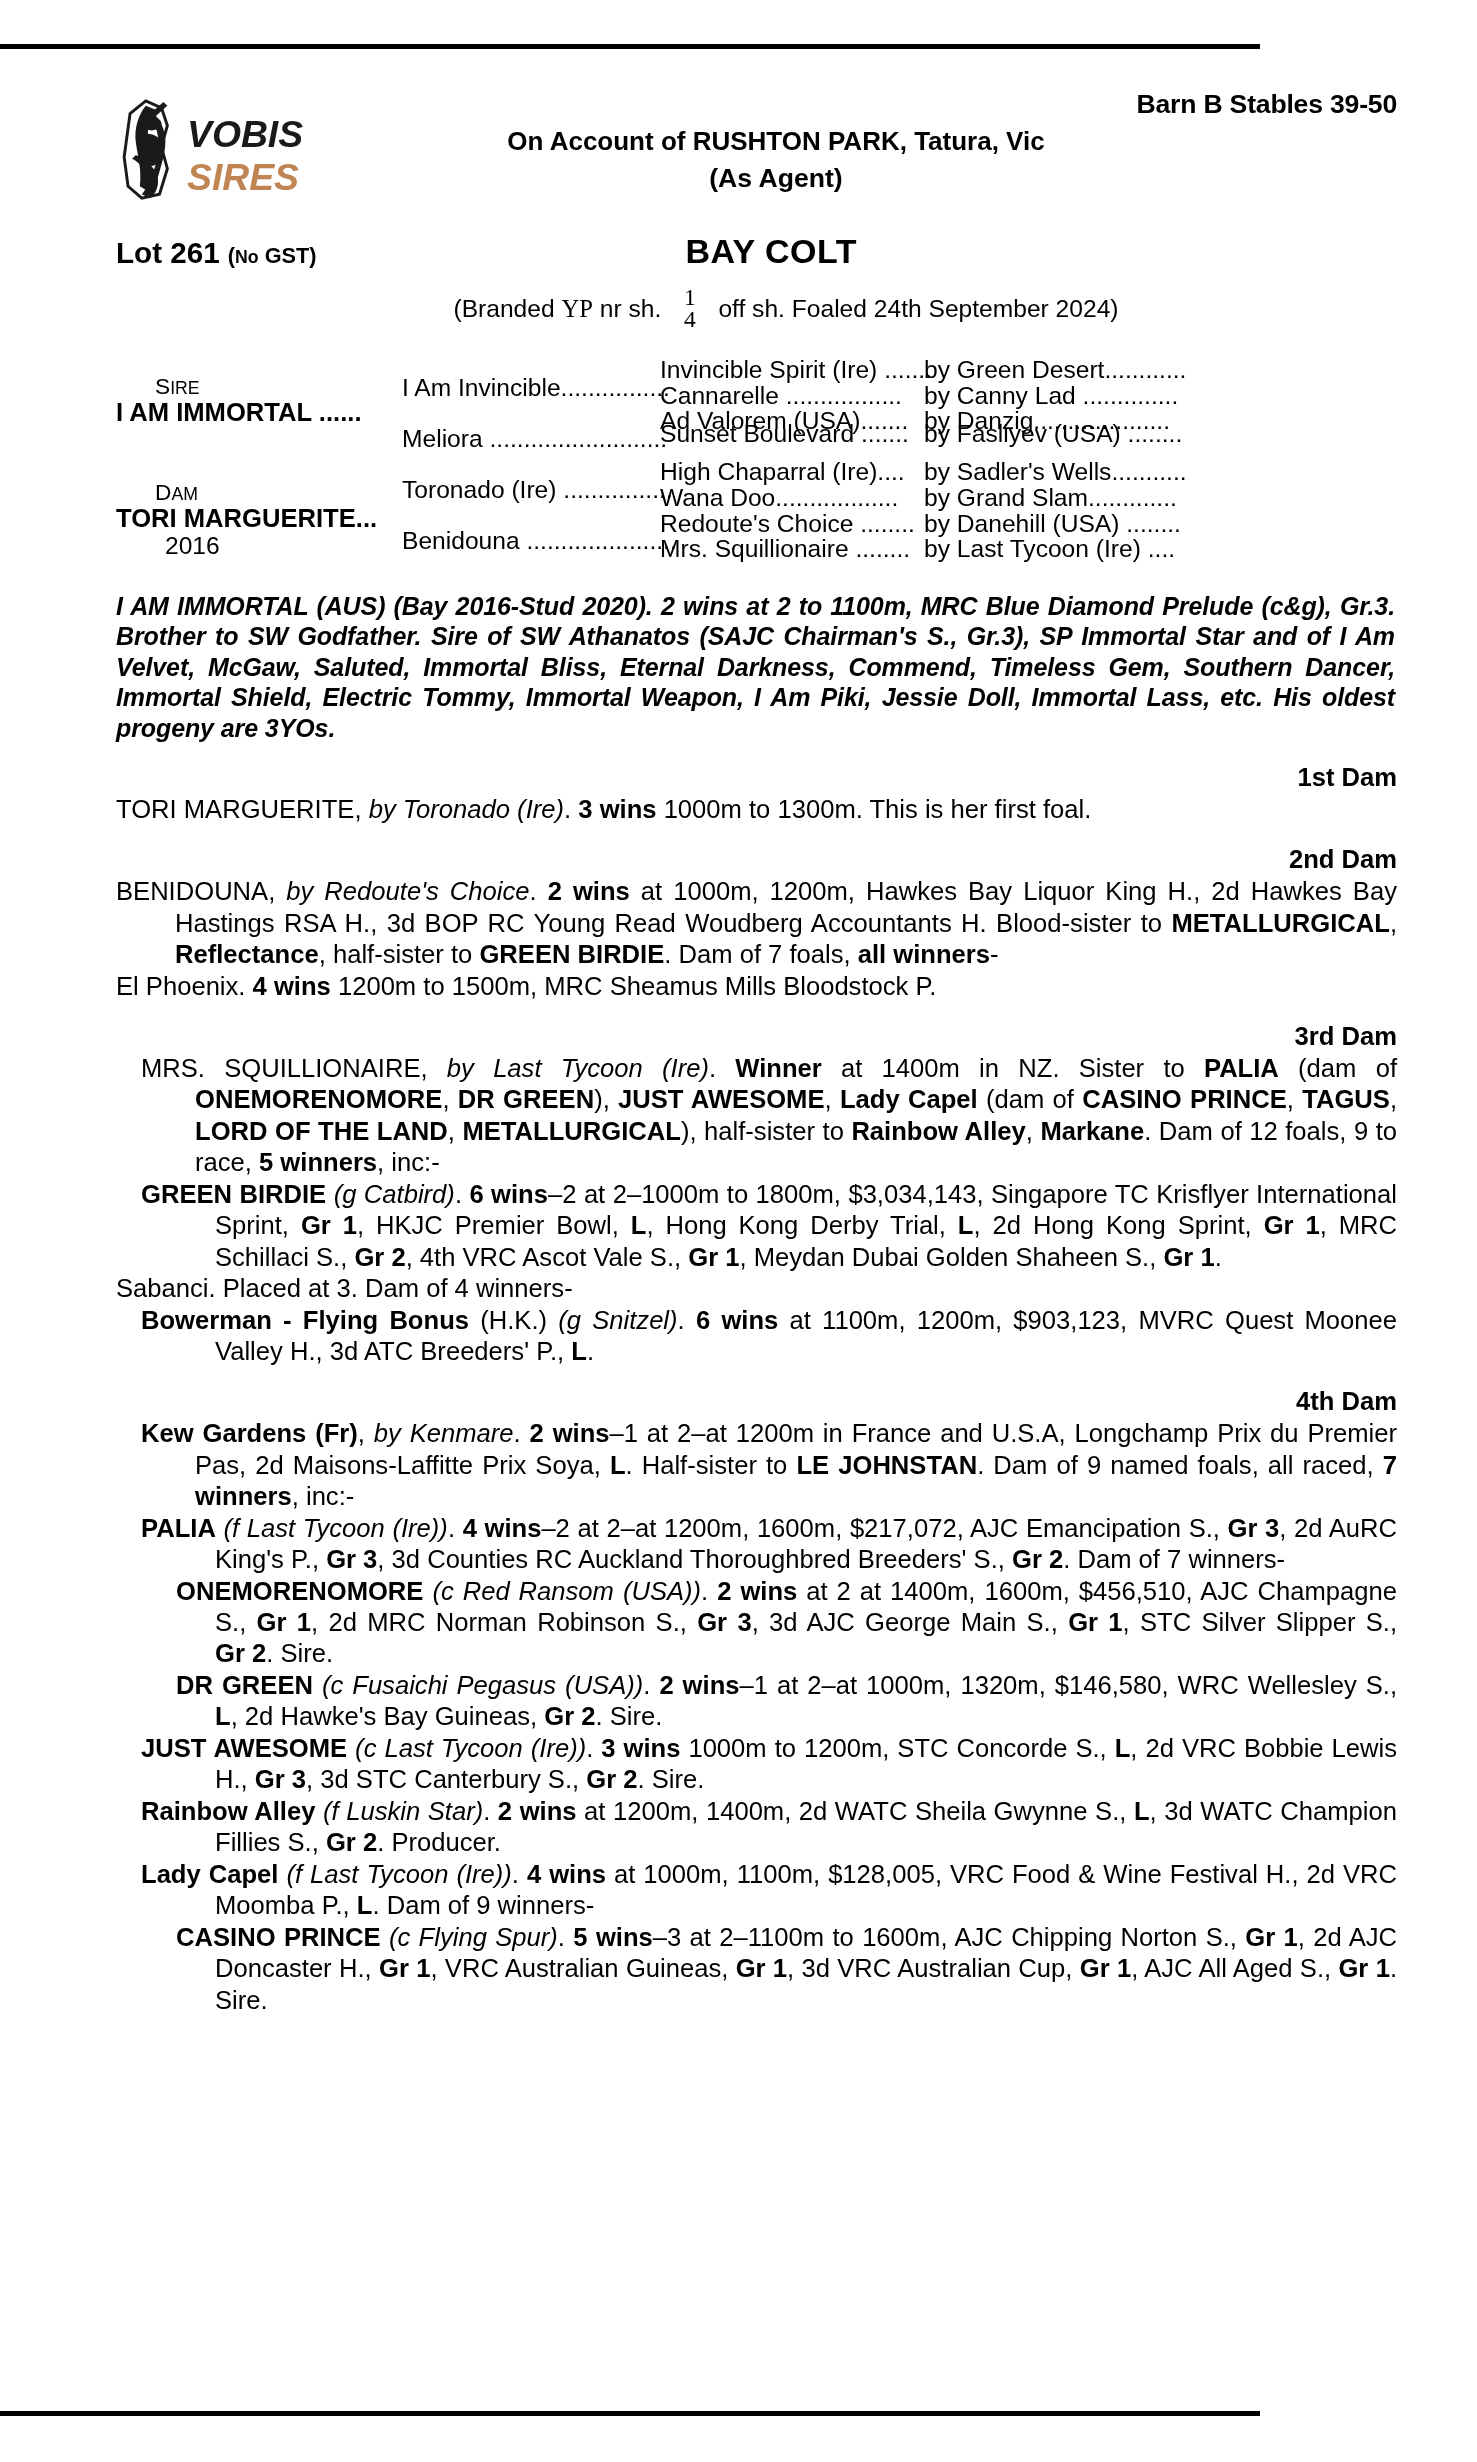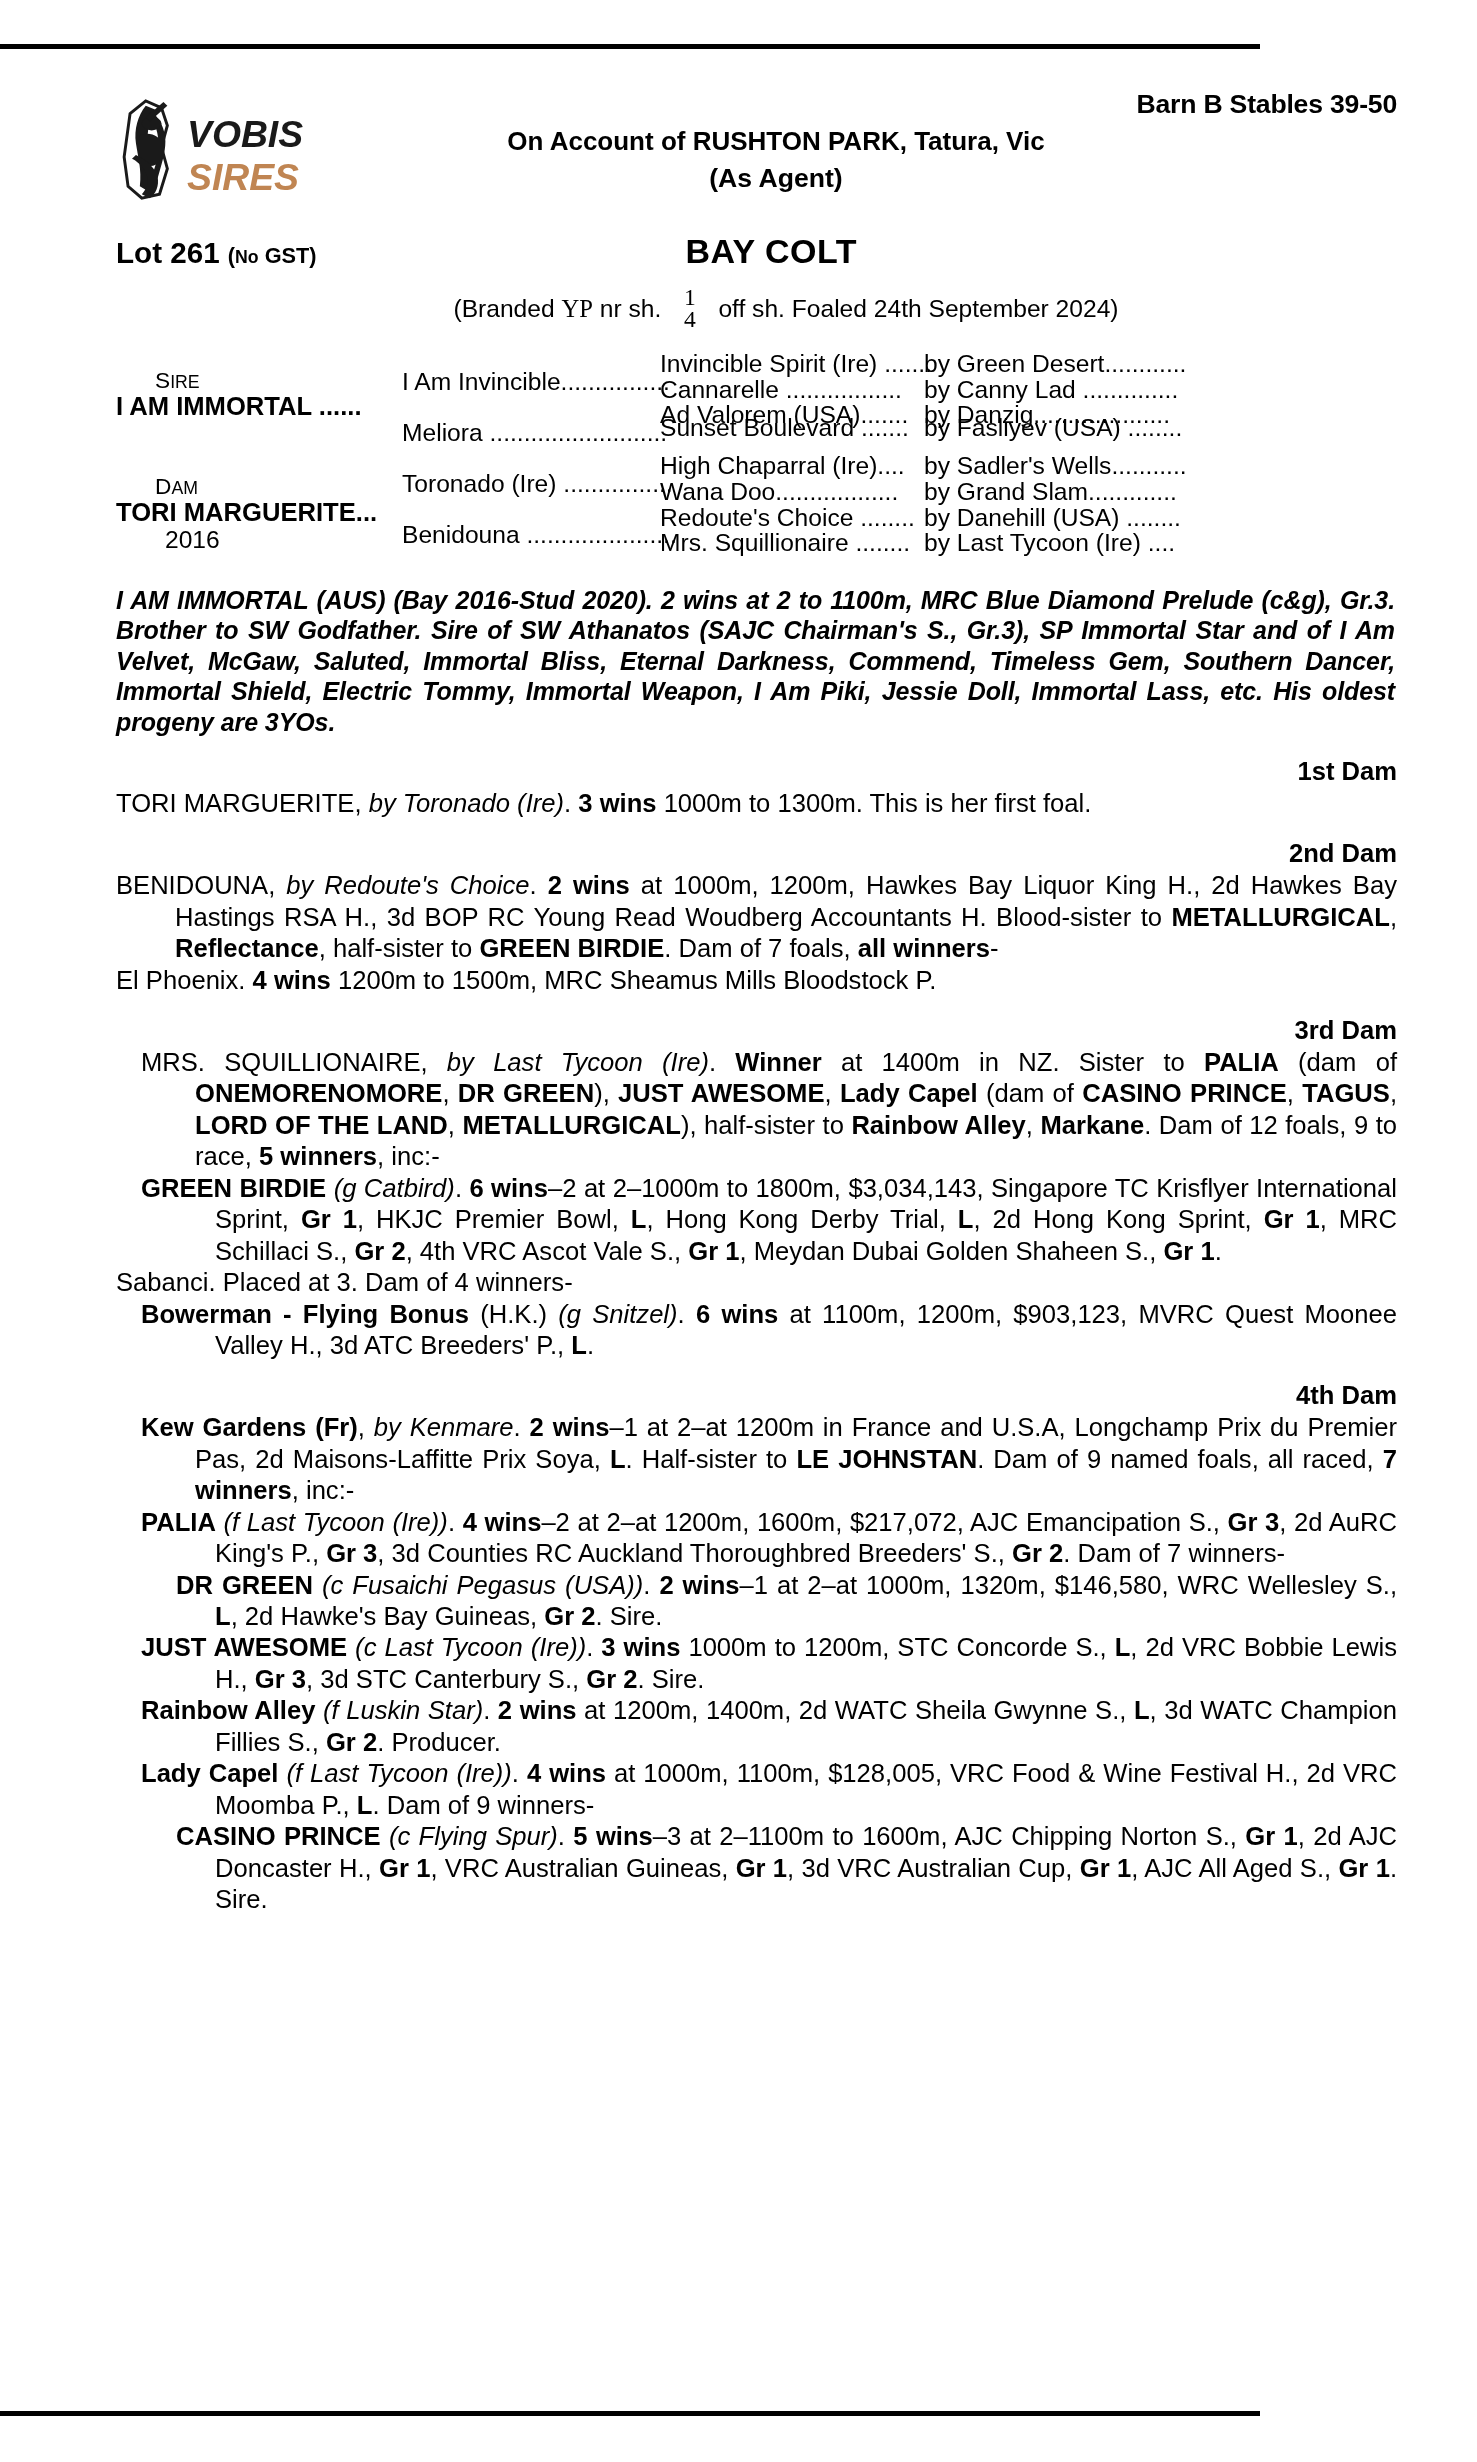--- a/index.html
+++ b/index.html
@@ -132,21 +132,21 @@
     line-height: 0.92;
     font-size: 23.6px;
     font-family: "Liberation Serif", serif;
     margin: 0 15.8px;
   }
   .frac .num { display: block; }
   .frac .den { display: block; }
 
   
   .ped {
-    margin-top: 14px;
+    margin-top: 20px;
     position: relative;
     height: 229px;
     font-size: 24.6px;
   }
   .ped-col1 {
     position: absolute;
     left: 0px;
     top: 0px;
     width: 286px;
   }
@@ -390,20 +390,21 @@
 
       <p class="p-hang-3"><b>Bowerman - Flying Bonus</b><span> (H.K.) </span><i>(g Snitzel)</i>. <b>6 wins</b><span> at 1100m, 1200m, $903,123, MVRC Quest Moonee Valley H., 3d ATC Breeders' P., </span><b>L</b><span>.</span></p>
     </div>
 
     <div class="dam-head">4th Dam</div>
     <div class="dam-body">
       <p class="p-hang-2"><b>Kew Gardens (Fr)</b>, <i>by Kenmare</i>. <b>2 wins</b><span>–1 at 2–at 1200m in France and U.S.A, Longchamp Prix du Premier Pas, 2d Maisons-Laffitte Prix Soya, </span><b>L</b><span>. Half-sister to </span><b>LE JOHNSTAN</b><span>. Dam of 9 named foals, all raced, </span><b>7 winners</b><span>, inc:-</span></p>
 
       <p class="p-hang-3"><b>PALIA</b> <i>(f Last Tycoon (Ire))</i>. <b>4 wins</b>–2 at 2–at 1200m, 1600m, $217,072, AJC Emancipation S., <b class="nowrapg">Gr 3</b>, 2d AuRC King's P., <b class="nowrapg">Gr 3</b>, 3d Counties RC Auckland Thoroughbred Breeders' S., <b class="nowrapg">Gr 2</b>. Dam of 7 winners-</p>
 
+      <p class="p-hang-4"><b>ONEMORENOMORE</b> <i>(c Red Ransom (USA))</i>. <b>2 wins</b> at 2 at 1400m, 1600m, $456,510, AJC Champagne S., <b class="nowrapg">Gr 1</b>, 2d MRC Norman Robinson S., <b class="nowrapg">Gr 3</b>, 3d AJC George Main S., <b class="nowrapg">Gr 1</b>, STC Silver Slipper S., <b class="nowrapg">Gr 2</b>. Sire.</p>
 
       <p class="p-hang-4"><b>DR GREEN</b> <i>(c Fusaichi Pegasus (USA))</i>. <b>2 wins</b>–1 at 2–at 1000m, 1320m, $146,580, WRC Wellesley S., <b>L</b>, 2d Hawke's Bay Guineas, <b class="nowrapg">Gr 2</b>. Sire.</p>
 
       <p class="p-hang-3"><b>JUST AWESOME</b> <i>(c Last Tycoon (Ire))</i>. <b>3 wins</b> 1000m to 1200m, STC Concorde S., <b>L</b>, 2d VRC Bobbie Lewis H., <b class="nowrapg">Gr 3</b>, 3d STC Canterbury S., <b class="nowrapg">Gr 2</b>. Sire.</p>
 
       <p class="p-hang-3"><b>Rainbow Alley</b> <i>(f Luskin Star)</i>. <b>2 wins</b> at 1200m, 1400m, 2d WATC Sheila Gwynne S., <b>L</b>, 3d WATC Champion Fillies S., <b class="nowrapg">Gr 2</b>. Producer.</p>
 
       <p class="p-hang-3"><b>Lady Capel</b> <i>(f Last Tycoon (Ire))</i>. <b>4 wins</b> at 1000m, 1100m, $128,005, VRC Food &amp; Wine Festival H., 2d VRC Moomba P., <b>L</b>. Dam of 9 winners-</p>
 
       <p class="p-hang-4"><b>CASINO PRINCE</b> <i>(c Flying Spur)</i>. <b>5 wins</b>–3 at 2–1100m to 1600m, AJC Chipping Norton S., <b class="nowrapg">Gr 1</b>, 2d AJC Doncaster H., <b class="nowrapg">Gr 1</b>, VRC Australian Guineas, <b class="nowrapg">Gr 1</b>, 3d VRC Australian Cup, <b class="nowrapg">Gr 1</b>, AJC All Aged S., <b class="nowrapg">Gr 1</b>. Sire.</p>

